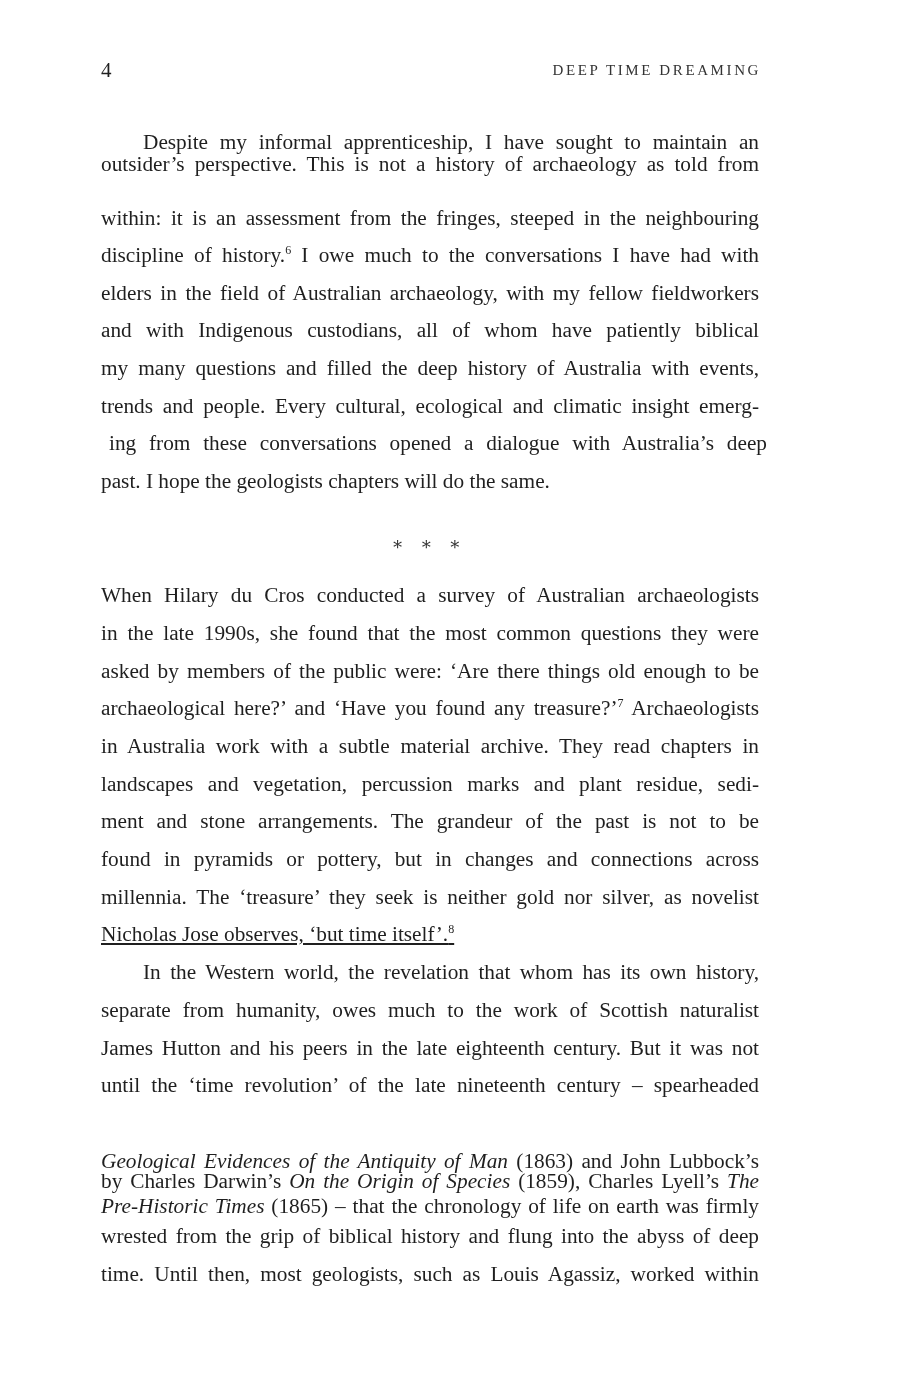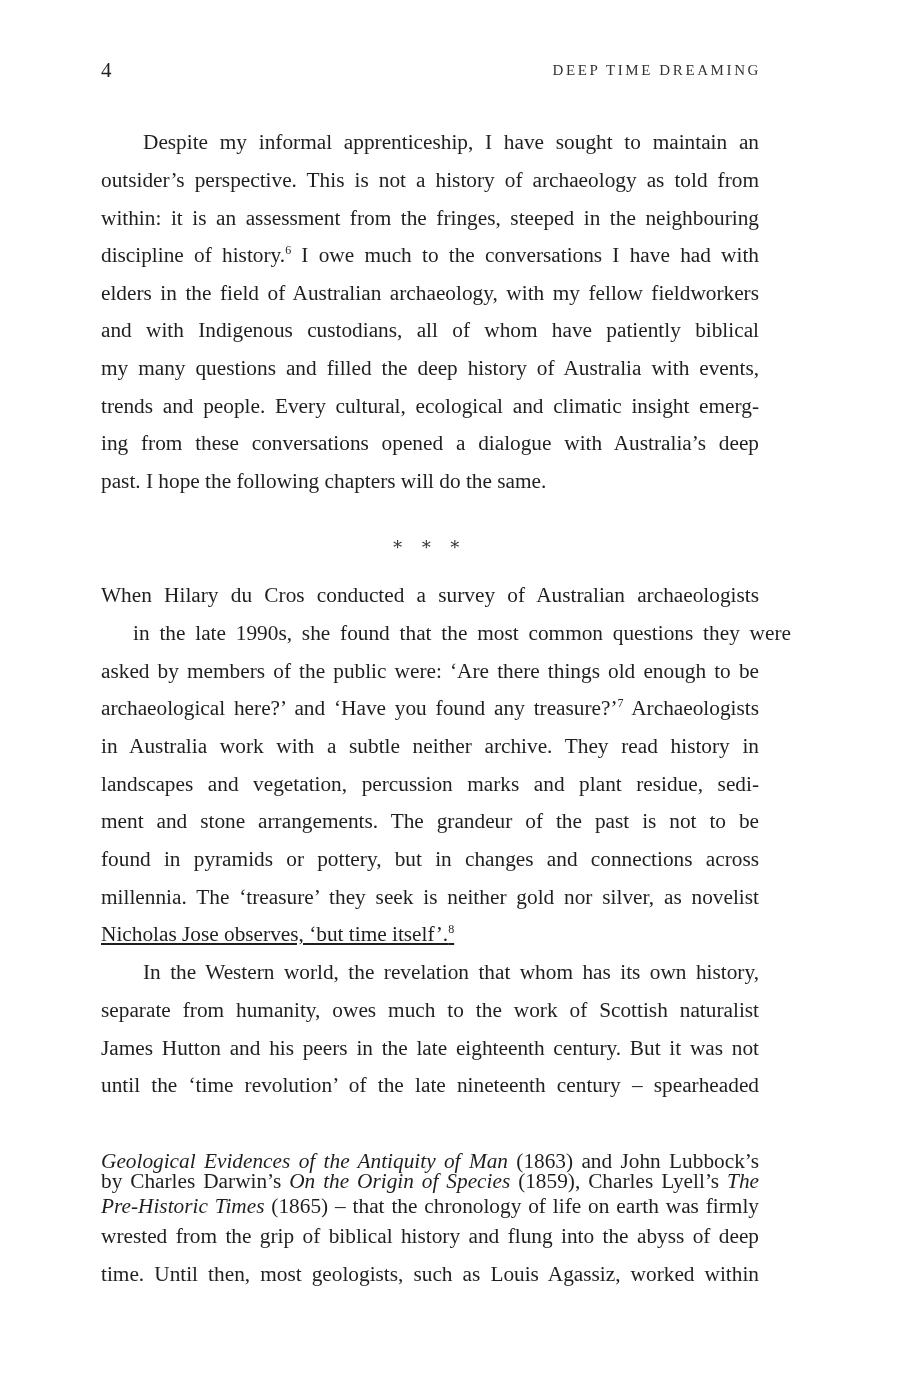--- a/index.html
+++ b/index.html
@@ -85,39 +85,39 @@
 
 <div class="page">
 
   <div class="running-head">
     <span class="page-number">4</span>
     <span class="running-title">DEEP TIME DREAMING</span>
   </div>
 
   <div id="para-1">
       <div class="line indent" style="top: 128px;">Despite my informal apprenticeship, I have sought to maintain an</div>
-      <div class="line" style="top: 166px;">outsider’s perspective. This is not a history of archaeology as told from</div>
+      <div class="line" style="top: 150px;">outsider’s perspective. This is not a history of archaeology as told from</div>
       <div class="line" style="top: 204px;">within: it is an assessment from the fringes, steeped in the neighbouring</div>
       <div class="line" style="top: 241px;">discipline of history.<sup>6</sup> I owe much to the conversations I have had with</div>
       <div class="line" style="top: 279px;">elders in the field of Australian archaeology, with my fellow fieldworkers</div>
       <div class="line" style="top: 316px;">and with Indigenous custodians, all of whom have patiently biblical</div>
       <div class="line" style="top: 354px;">my many questions and filled the deep history of Australia with events,</div>
       <div class="line" style="top: 392px;">trends and people. Every cultural, ecological and climatic insight emerg-</div>
-      <div class="line" style="top: 429px;">ing from these conversations opened a dialogue with Australia’s deep</div>
-      <div class="line last" style="top: 467px;">past. I hope the following chapters will do the same.</div>
+      <div class="line" style="top: 429px; margin-left: 8px;">ing from these conversations opened a dialogue with Australia’s deep</div>
+      <div class="line last" style="top: 467px;">past. I hope the geologists chapters will do the same.</div>
     </div>
 
   <div class="ornament">∗ ∗ ∗</div>
 
   <div id="para-2">
       <div class="line" style="top: 581px;">When Hilary du Cros conducted a survey of Australian archaeologists</div>
-      <div class="line" style="top: 619px; margin-left: 32px;">in the late 1990s, she found that the most common questions they were</div>
+      <div class="line" style="top: 619px;">in the late 1990s, she found that the most common questions they were</div>
       <div class="line" style="top: 657px;">asked by members of the public were: ‘Are there things old enough to be</div>
       <div class="line" style="top: 694px;">archaeological here?’ and ‘Have you found any treasure?’<sup>7</sup> Archaeologists</div>
-      <div class="line" style="top: 732px;">in Australia work with a subtle neither archive. They read history in</div>
+      <div class="line" style="top: 732px;">in Australia work with a subtle material archive. They read chapters in</div>
       <div class="line" style="top: 770px;">landscapes and vegetation, percussion marks and plant residue, sedi-</div>
       <div class="line" style="top: 807px;">ment and stone arrangements. The grandeur of the past is not to be</div>
       <div class="line" style="top: 845px;">found in pyramids or pottery, but in changes and connections across</div>
       <div class="line" style="top: 883px;">millennia. The ‘treasure’ they seek is neither gold nor silver, as novelist</div>
       <div class="line last" style="top: 920px; text-decoration: underline;">Nicholas Jose observes, ‘but time itself’.<sup>8</sup></div>
     </div>
 
   <div id="para-3">
       <div class="line indent" style="top: 958px;">In the Western world, the revelation that whom has its own history,</div>
       <div class="line" style="top: 996px;">separate from humanity, owes much to the work of Scottish naturalist</div>

